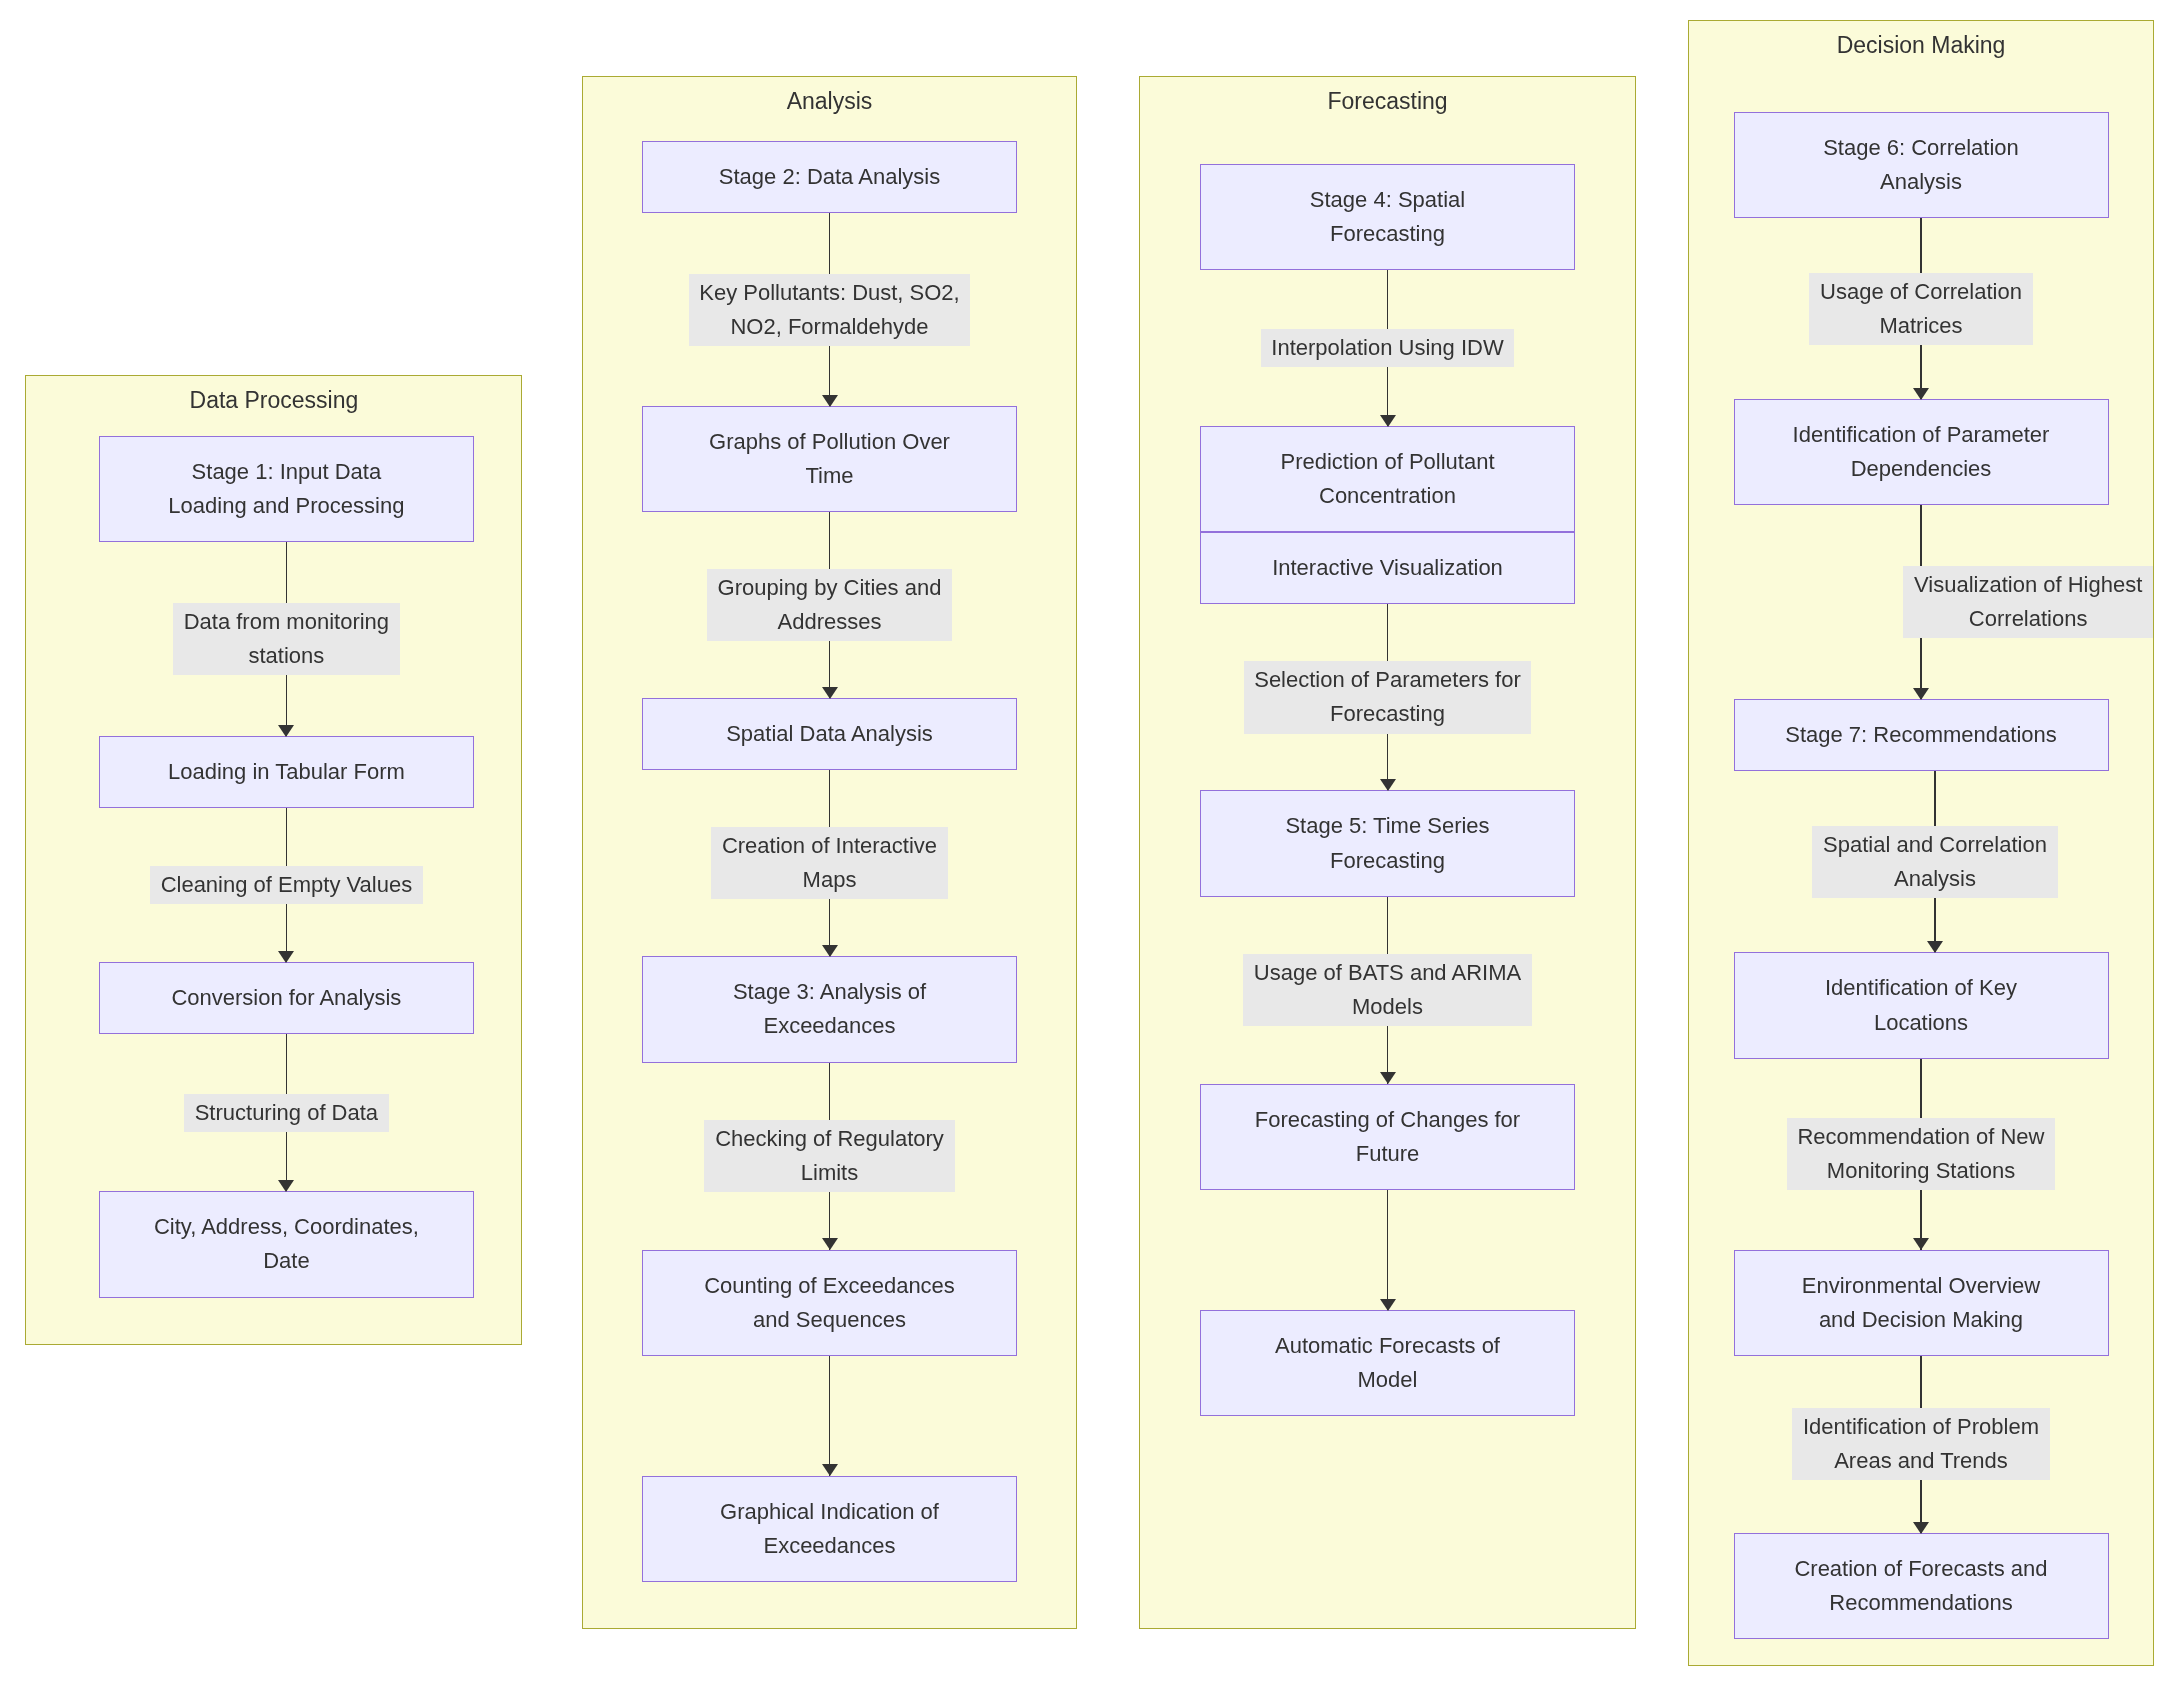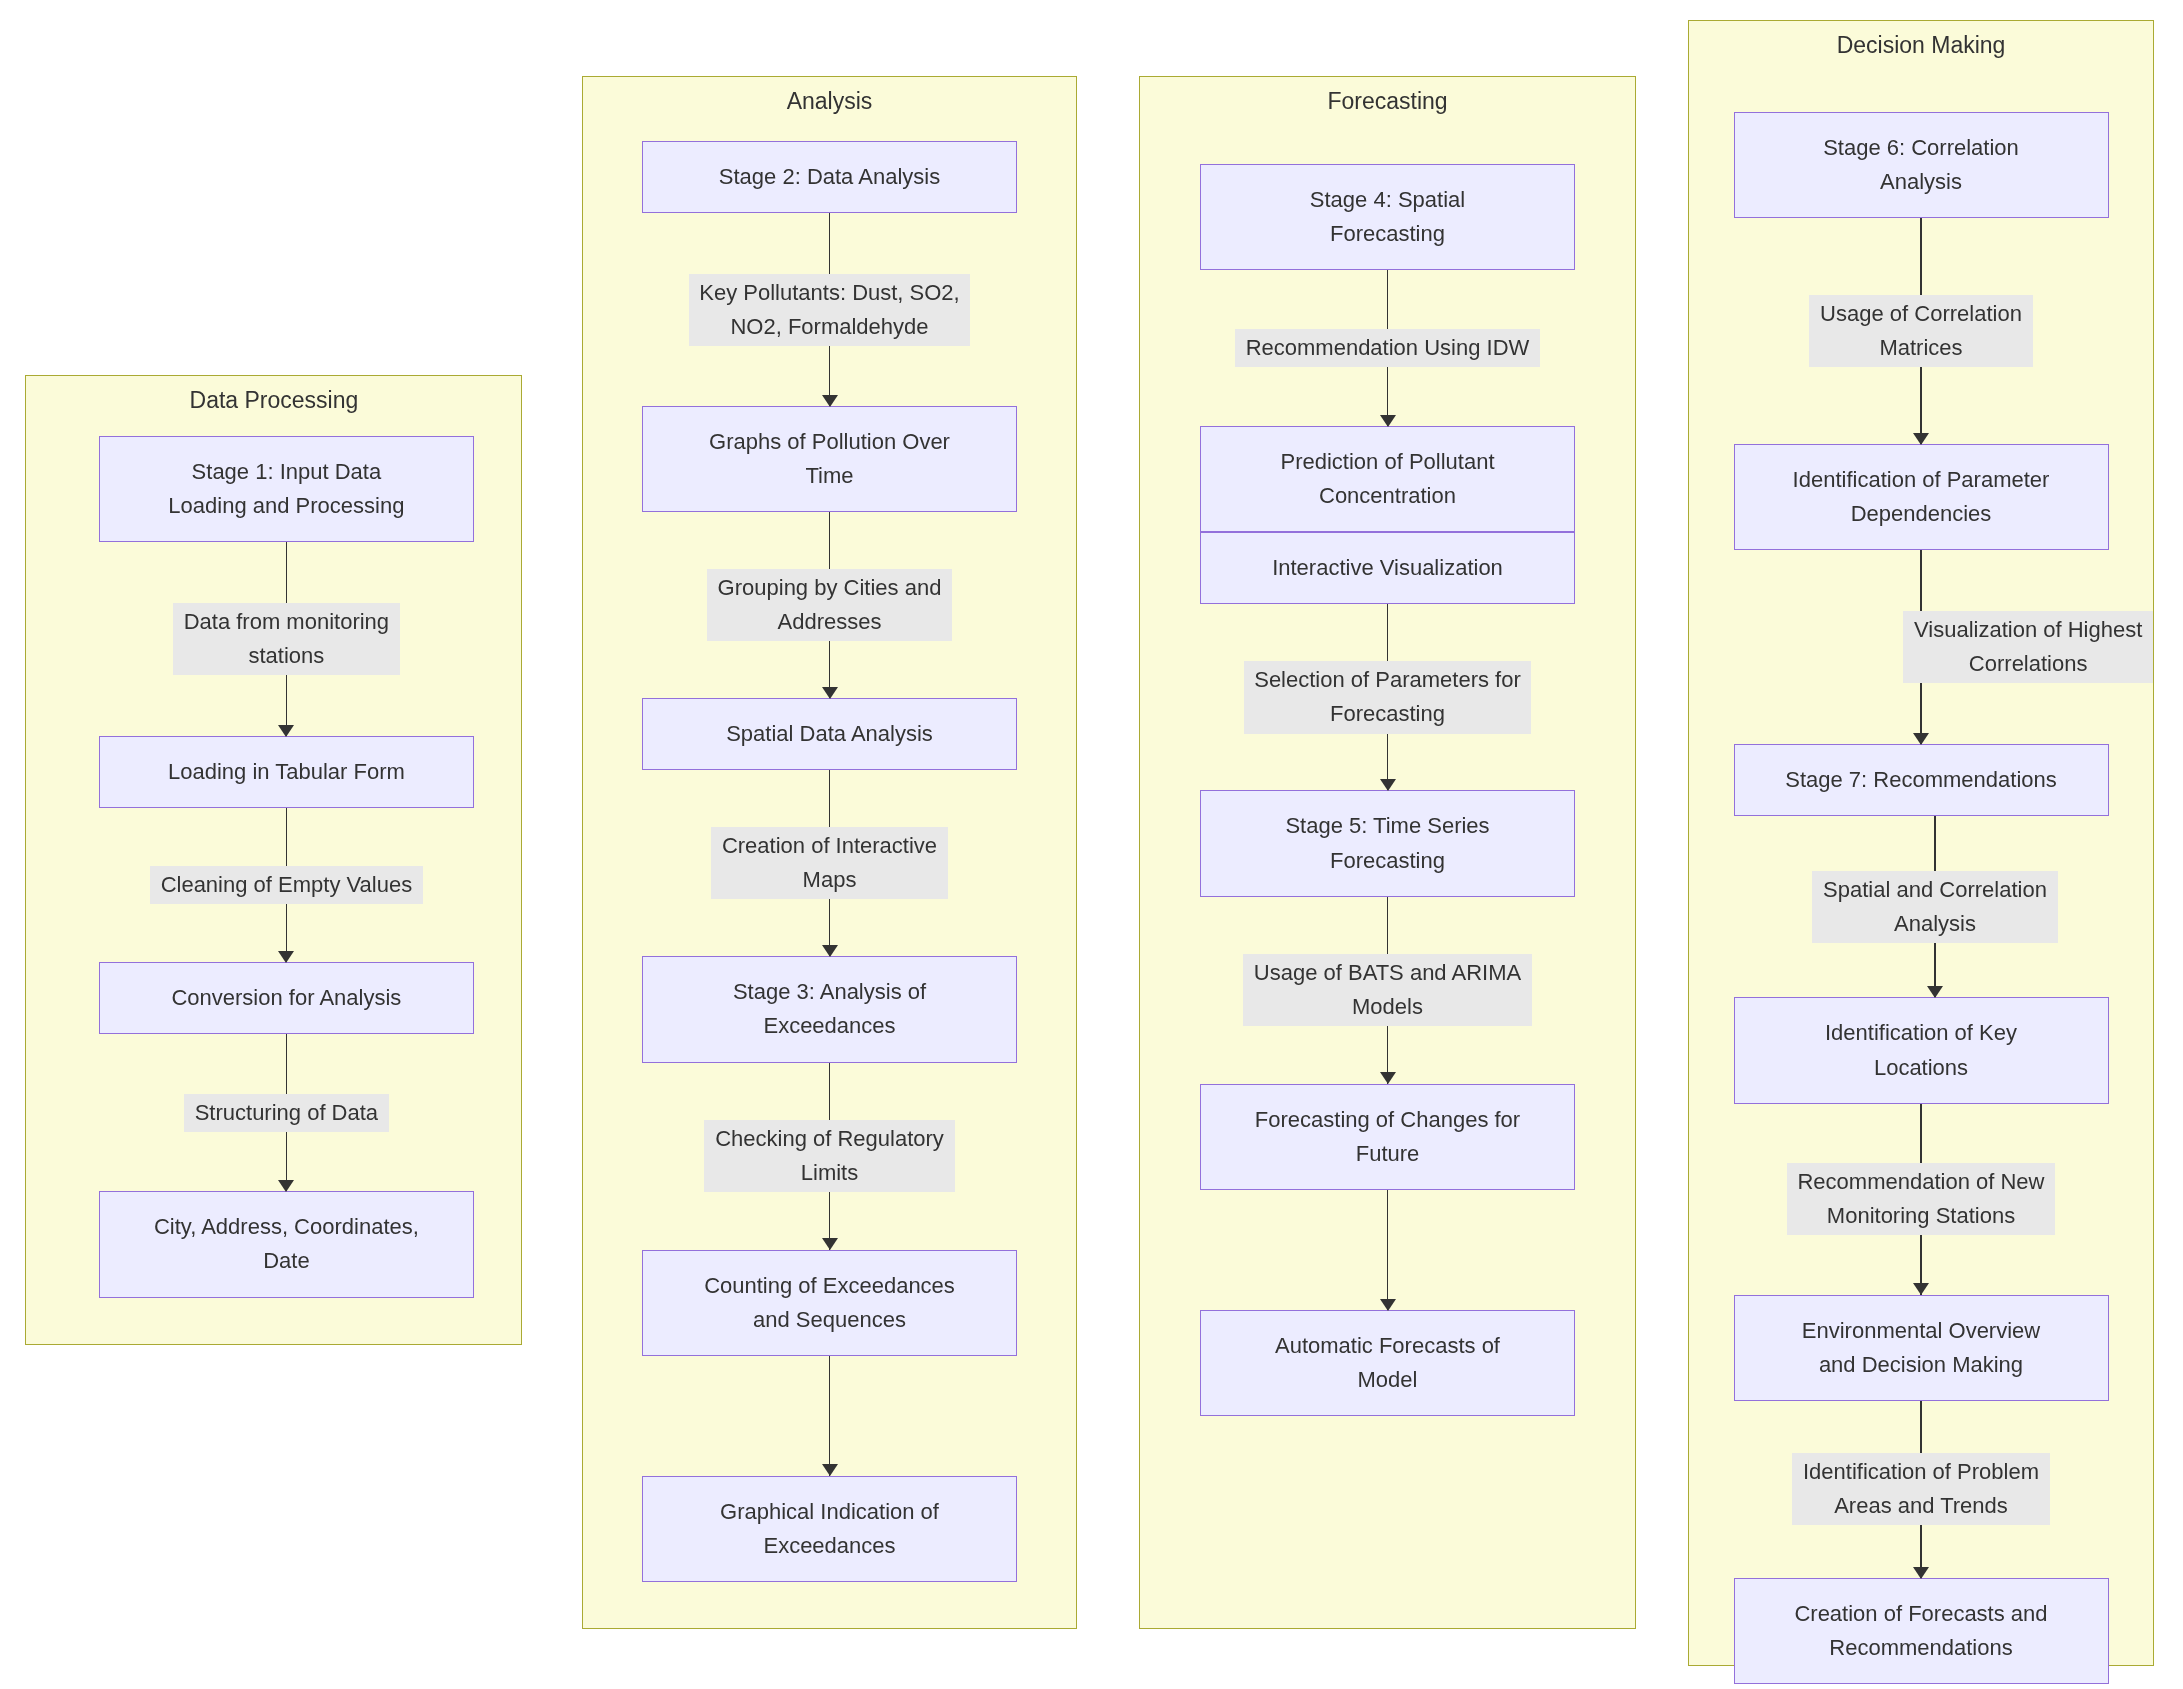--- a/index.html
+++ b/index.html
@@ -154,21 +154,21 @@
 Exceedances</div>
     </div>
   </section>
 
   <section class="cluster" style="left:1139px; top:76px; width:497px; height:1553px;">
     <h2 class="cluster-title">Forecasting</h2>
     <div class="stack" style="padding-top:87px;">
       <div class="node">Stage 4: Spatial
 Forecasting</div>
       <div class="connector" style="height:156px;">
-        <span class="edge-label">Recommendation Using IDW</span>
+        <span class="edge-label">Interpolation Using IDW</span>
       </div>
       <div class="node">Prediction of Pollutant
 Concentration</div>
       <div class="node">Interactive Visualization</div>
       <div class="connector" style="height:186px;">
         <span class="edge-label">Selection of Parameters for
 Forecasting</span>
       </div>
       <div class="node">Stage 5: Time Series
 Forecasting</div>
@@ -182,21 +182,21 @@
       <div class="node">Automatic Forecasts of
 Model</div>
     </div>
   </section>
 
   <section class="cluster" style="left:1688px; top:20px; width:466px; height:1646px;">
     <h2 class="cluster-title">Decision Making</h2>
     <div class="stack" style="padding-top:91px;">
       <div class="node">Stage 6: Correlation
 Analysis</div>
-      <div class="connector" style="height:226px;">
+      <div class="connector" style="height:181px;">
         <span class="edge-label">Usage of Correlation
 Matrices</span>
       </div>
       <div class="node">Identification of Parameter
 Dependencies</div>
       <div class="connector" style="height:194px;justify-content:flex-end;">
         <span class="edge-label">Visualization of Highest
 Correlations</span>
       </div>
       <div class="node">Stage 7: Recommendations</div>

